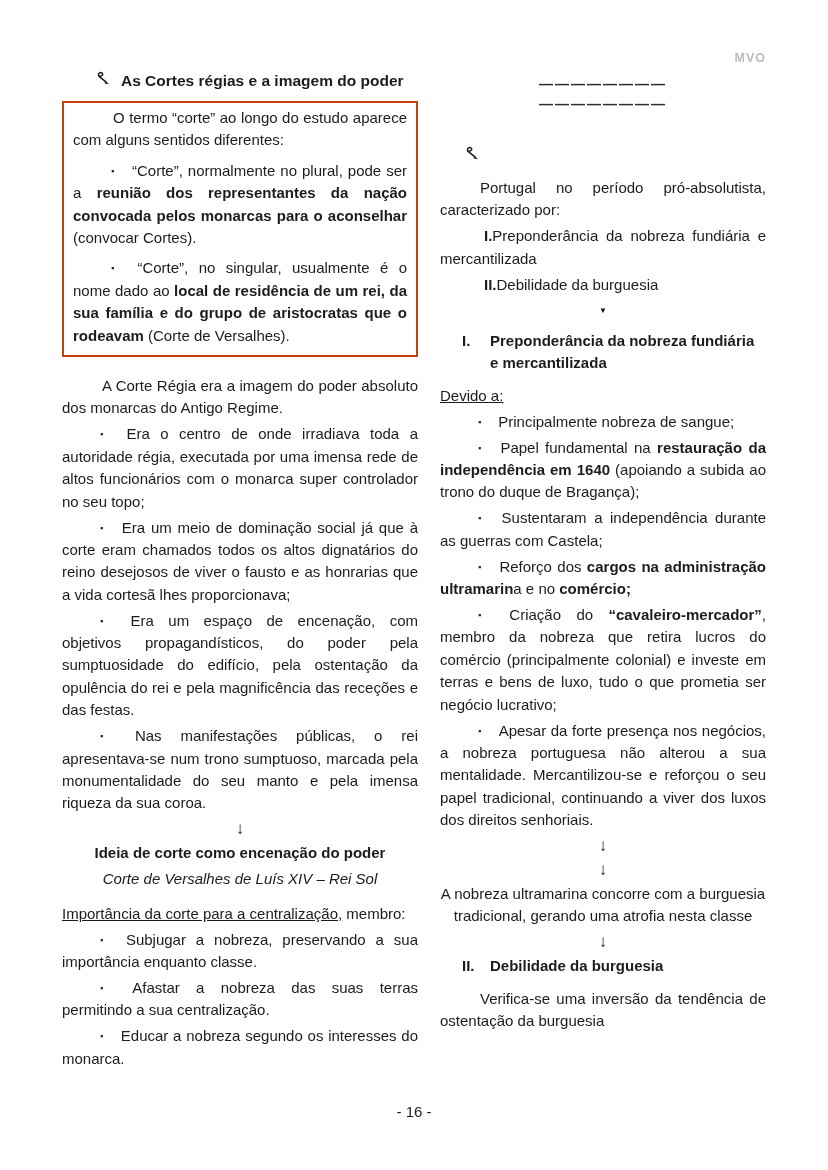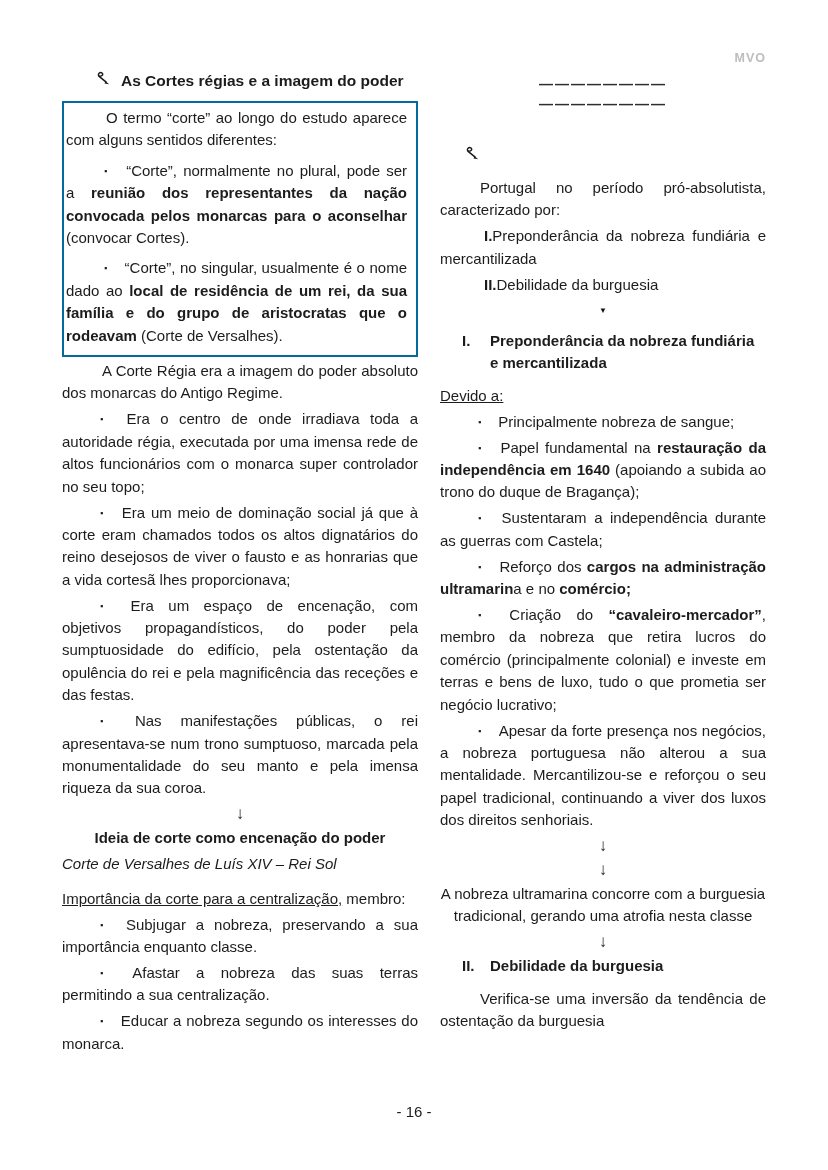--- a/index.html
+++ b/index.html
@@ -12,31 +12,31 @@
     position:absolute;top:47px;right:62px;
     color:#bdbdbd;font-size:12.5px;font-weight:bold;letter-spacing:1px;
   }
   .col{position:absolute;}
   .col-left{left:62px;top:66px;width:356px;}
   .col-right{left:440px;top:74px;width:326px;}
   .heading-row{display:flex;align-items:flex-end;gap:10px;font-weight:bold;font-size:15.5px;line-height:23px;}
   .col-left .heading-row{margin-left:34px;margin-bottom:9px;}
   .col-right .heading-row{margin-left:25px;margin-bottom:10px;}
   .heading-glyph{flex:none;margin-top:3px;}
-  .box{border:2px solid #0369a1;padding:4px 9px 8px 2px;margin-bottom:3px;}
+  .box{border:2px solid #c2410c;padding:4px 9px 8px 9px;margin-bottom:18px;}
   .box .para{margin:0 0 8px 0;}
   .box .para:last-child{margin-bottom:0;}
   .para{margin:0 0 3.5px 0;}
   .indent{text-align:justify;text-indent:40px;}
   .justify{text-align:justify;}
   .bullet{text-align:justify;text-indent:38px;}
   .bm{font-size:9px;margin-right:17px;vertical-align:2px;}
   .center{text-align:center;}
   .center-bold{text-align:center;font-weight:bold;}
-  .center-italic{text-align:left;font-style:italic;margin-bottom:12px;}
+  .center-italic{text-align:center;font-style:italic;margin-bottom:12px;}
   .arrow{text-align:center;font-size:17px;font-weight:600;line-height:22px;margin:1px 0 2px 0;}
   .triangle{text-align:center;font-size:8px;line-height:14px;margin:8px 0 12px 0;color:#111;}
   .numitem{text-align:justify;text-indent:22px;}
   .numitem .num{display:inline-block;min-width:28px;font-weight:bold;}
   .numheading{display:flex;font-weight:bold;margin:0 0 10px 0;padding-left:22px;}
   .numheading .num{flex:none;width:28px;}
   .dash-block{text-align:center;color:#2d2d2d;font-weight:bold;letter-spacing:2px;font-size:14px;line-height:20px;margin-bottom:27px;}
   .u{text-decoration:underline;}
   .page-number{position:absolute;top:1101px;left:0;width:828px;text-align:center;font-size:15px;}
 </style>

